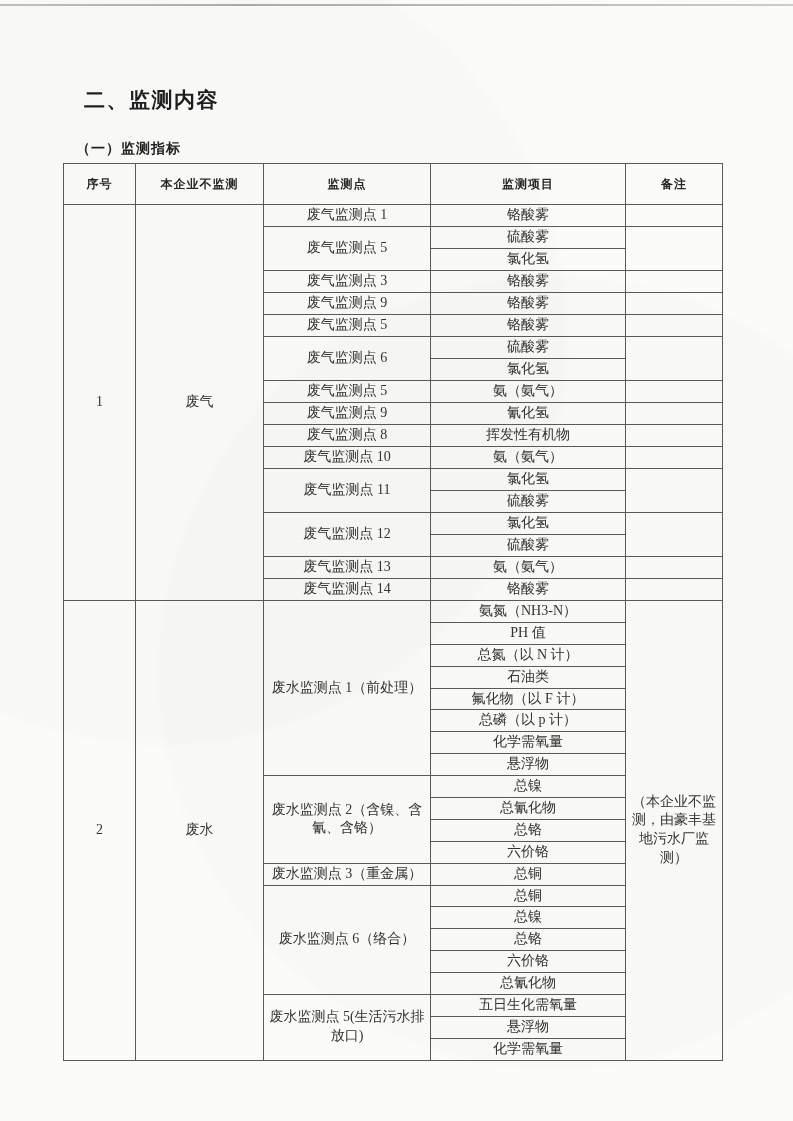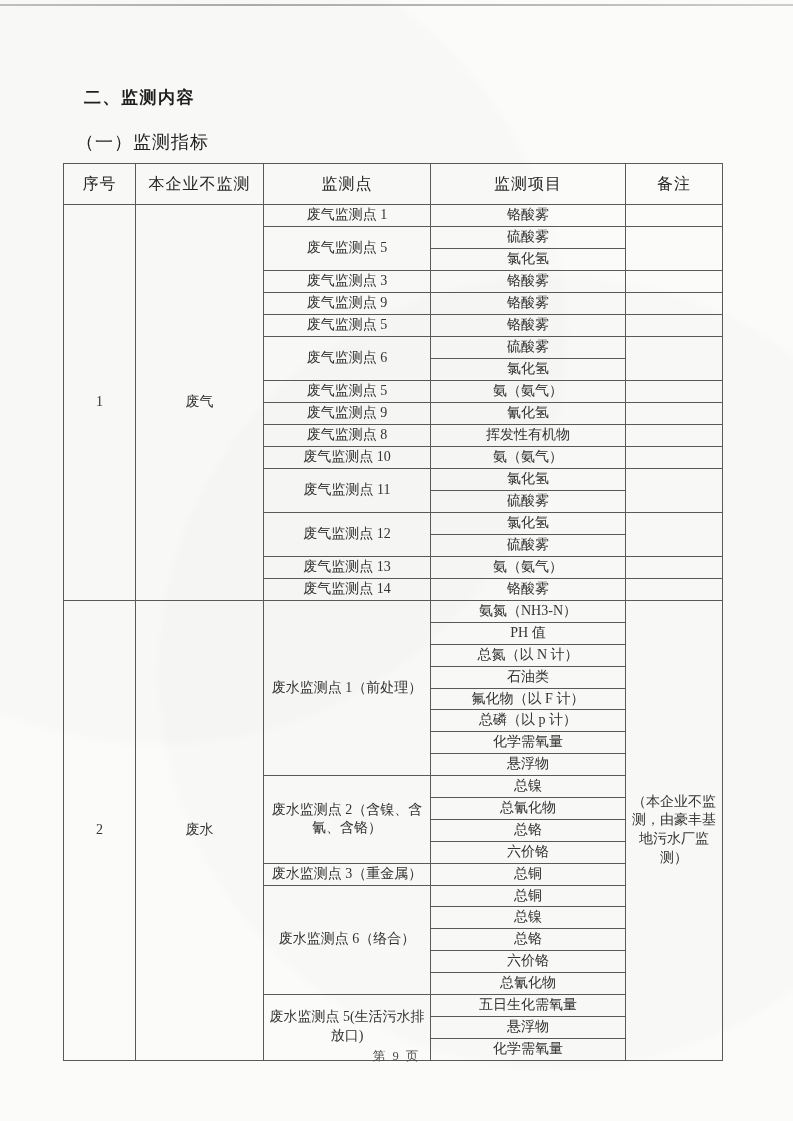--- a/index.html
+++ b/index.html
@@ -21,31 +21,31 @@
     position: absolute;
     top: 4px; left: 0;
     width: 100%; height: 2px;
     background: linear-gradient(to right, #b5b5b3 0%, #9d9d9b 30%, #b0b0ae 70%, #c4c4c2 100%);
     opacity: .85;
   }
   .doc-title {
     position: absolute;
     top: 86px; left: 84px;
     font-family: "Liberation Sans", "DejaVu Sans", sans-serif;
-    font-size: 17px;
+    font-size: 21px;
     font-weight: 700;
     color: #1e1e1e;
     letter-spacing: 1.5px;
   }
   .doc-subtitle {
     position: absolute;
-    top: 130px; left: 76px;
+    top: 140px; left: 76px;
     font-family: "Liberation Sans", "DejaVu Sans", sans-serif;
-    font-size: 18px;
-    font-weight: 400;
+    font-size: 14px;
+    font-weight: 700;
     color: #222222;
     letter-spacing: 1px;
   }
   table.monitoring {
     position: absolute;
     top: 163px; left: 63px;
     width: 659px;
     border-collapse: collapse;
     table-layout: fixed;
   }
@@ -59,22 +59,22 @@
     text-align: center;
     vertical-align: middle;
     font-size: 14px;
     line-height: 1.35;
     padding: 1px 3px;
     color: #333331;
     overflow: hidden;
   }
   table.monitoring thead tr { height: 41px; }
   table.monitoring th {
-    font-weight: 400;
-    font-size: 16px;
+    font-weight: 700;
+    font-size: 12px;
     color: #262624;
     letter-spacing: 1px;
   }
   tr.row-gas   { height: 22px; }
   tr.row-water { height: 21px; }
   td.remark-cell {
     font-size: 13.5px;
     line-height: 22px;
     padding: 0 5px;
   }
@@ -266,14 +266,13 @@
         </tr>
         <tr class="row-water">
           <td>悬浮物</td>
         </tr>
         <tr class="row-water">
           <td>化学需氧量</td>
         </tr>
       </tbody>
   </table>
 
-  <div class="page-footer">第 9 页</div>
 </div>
 
 </body></html>

